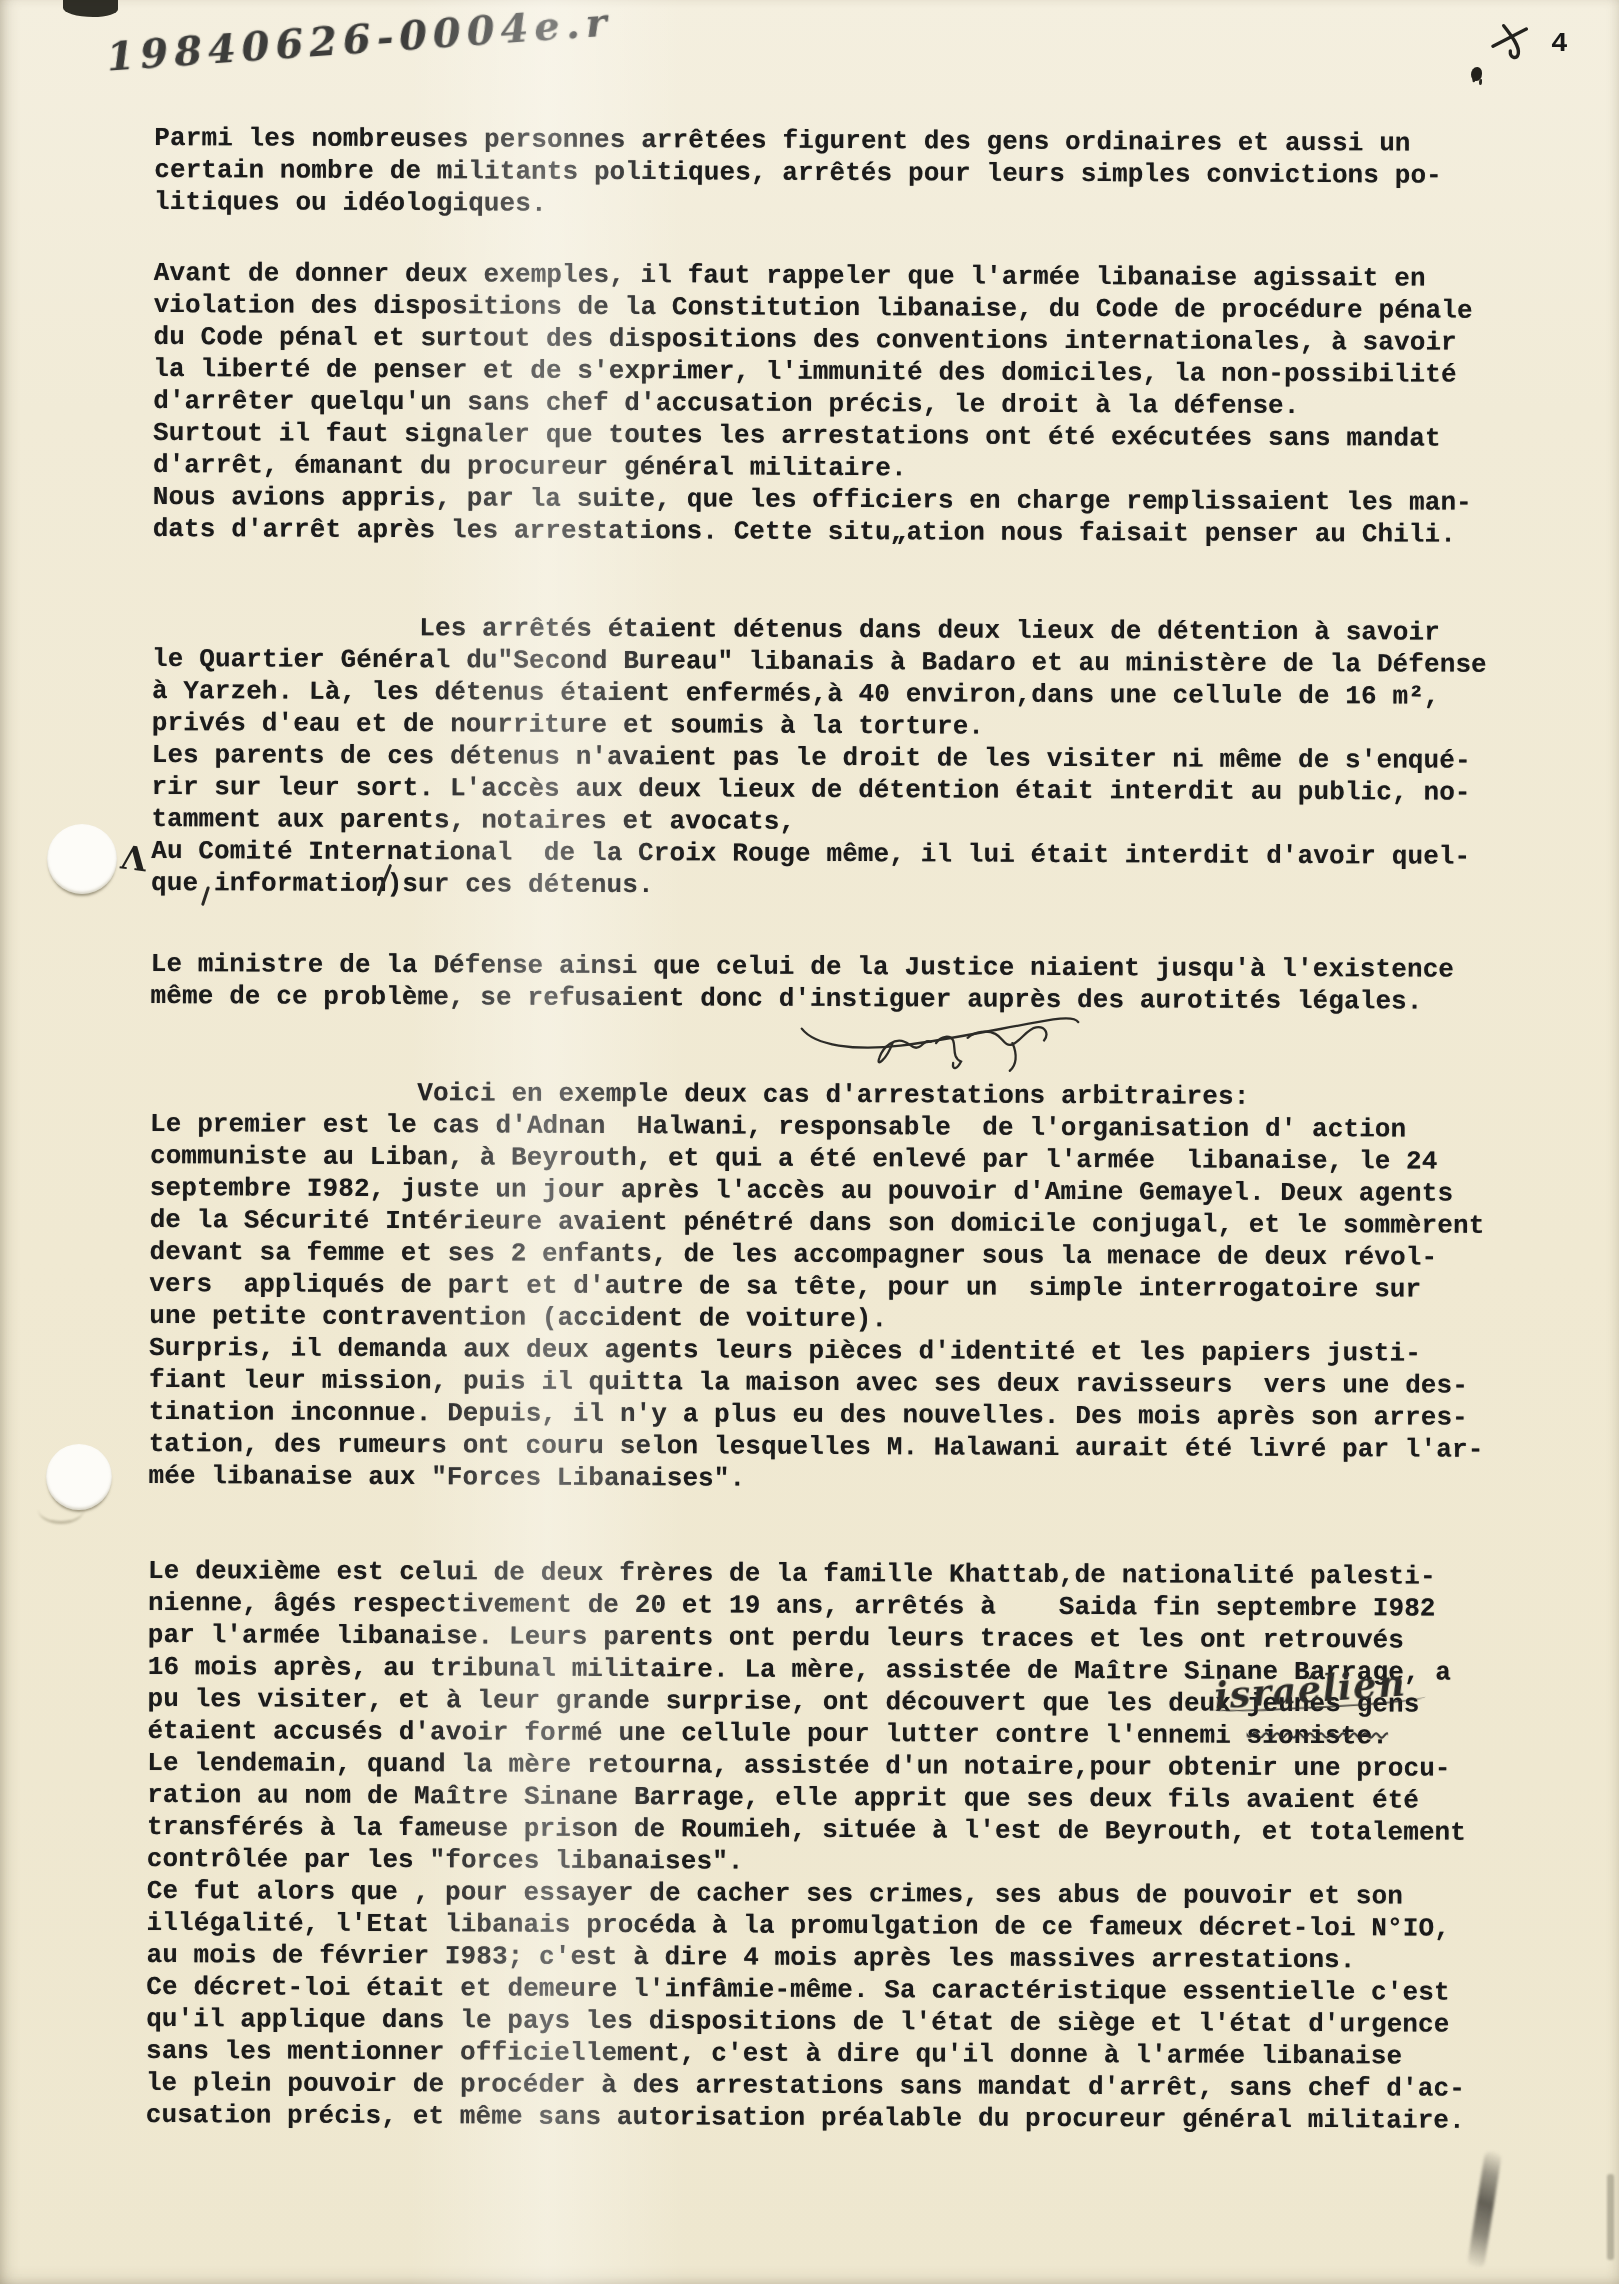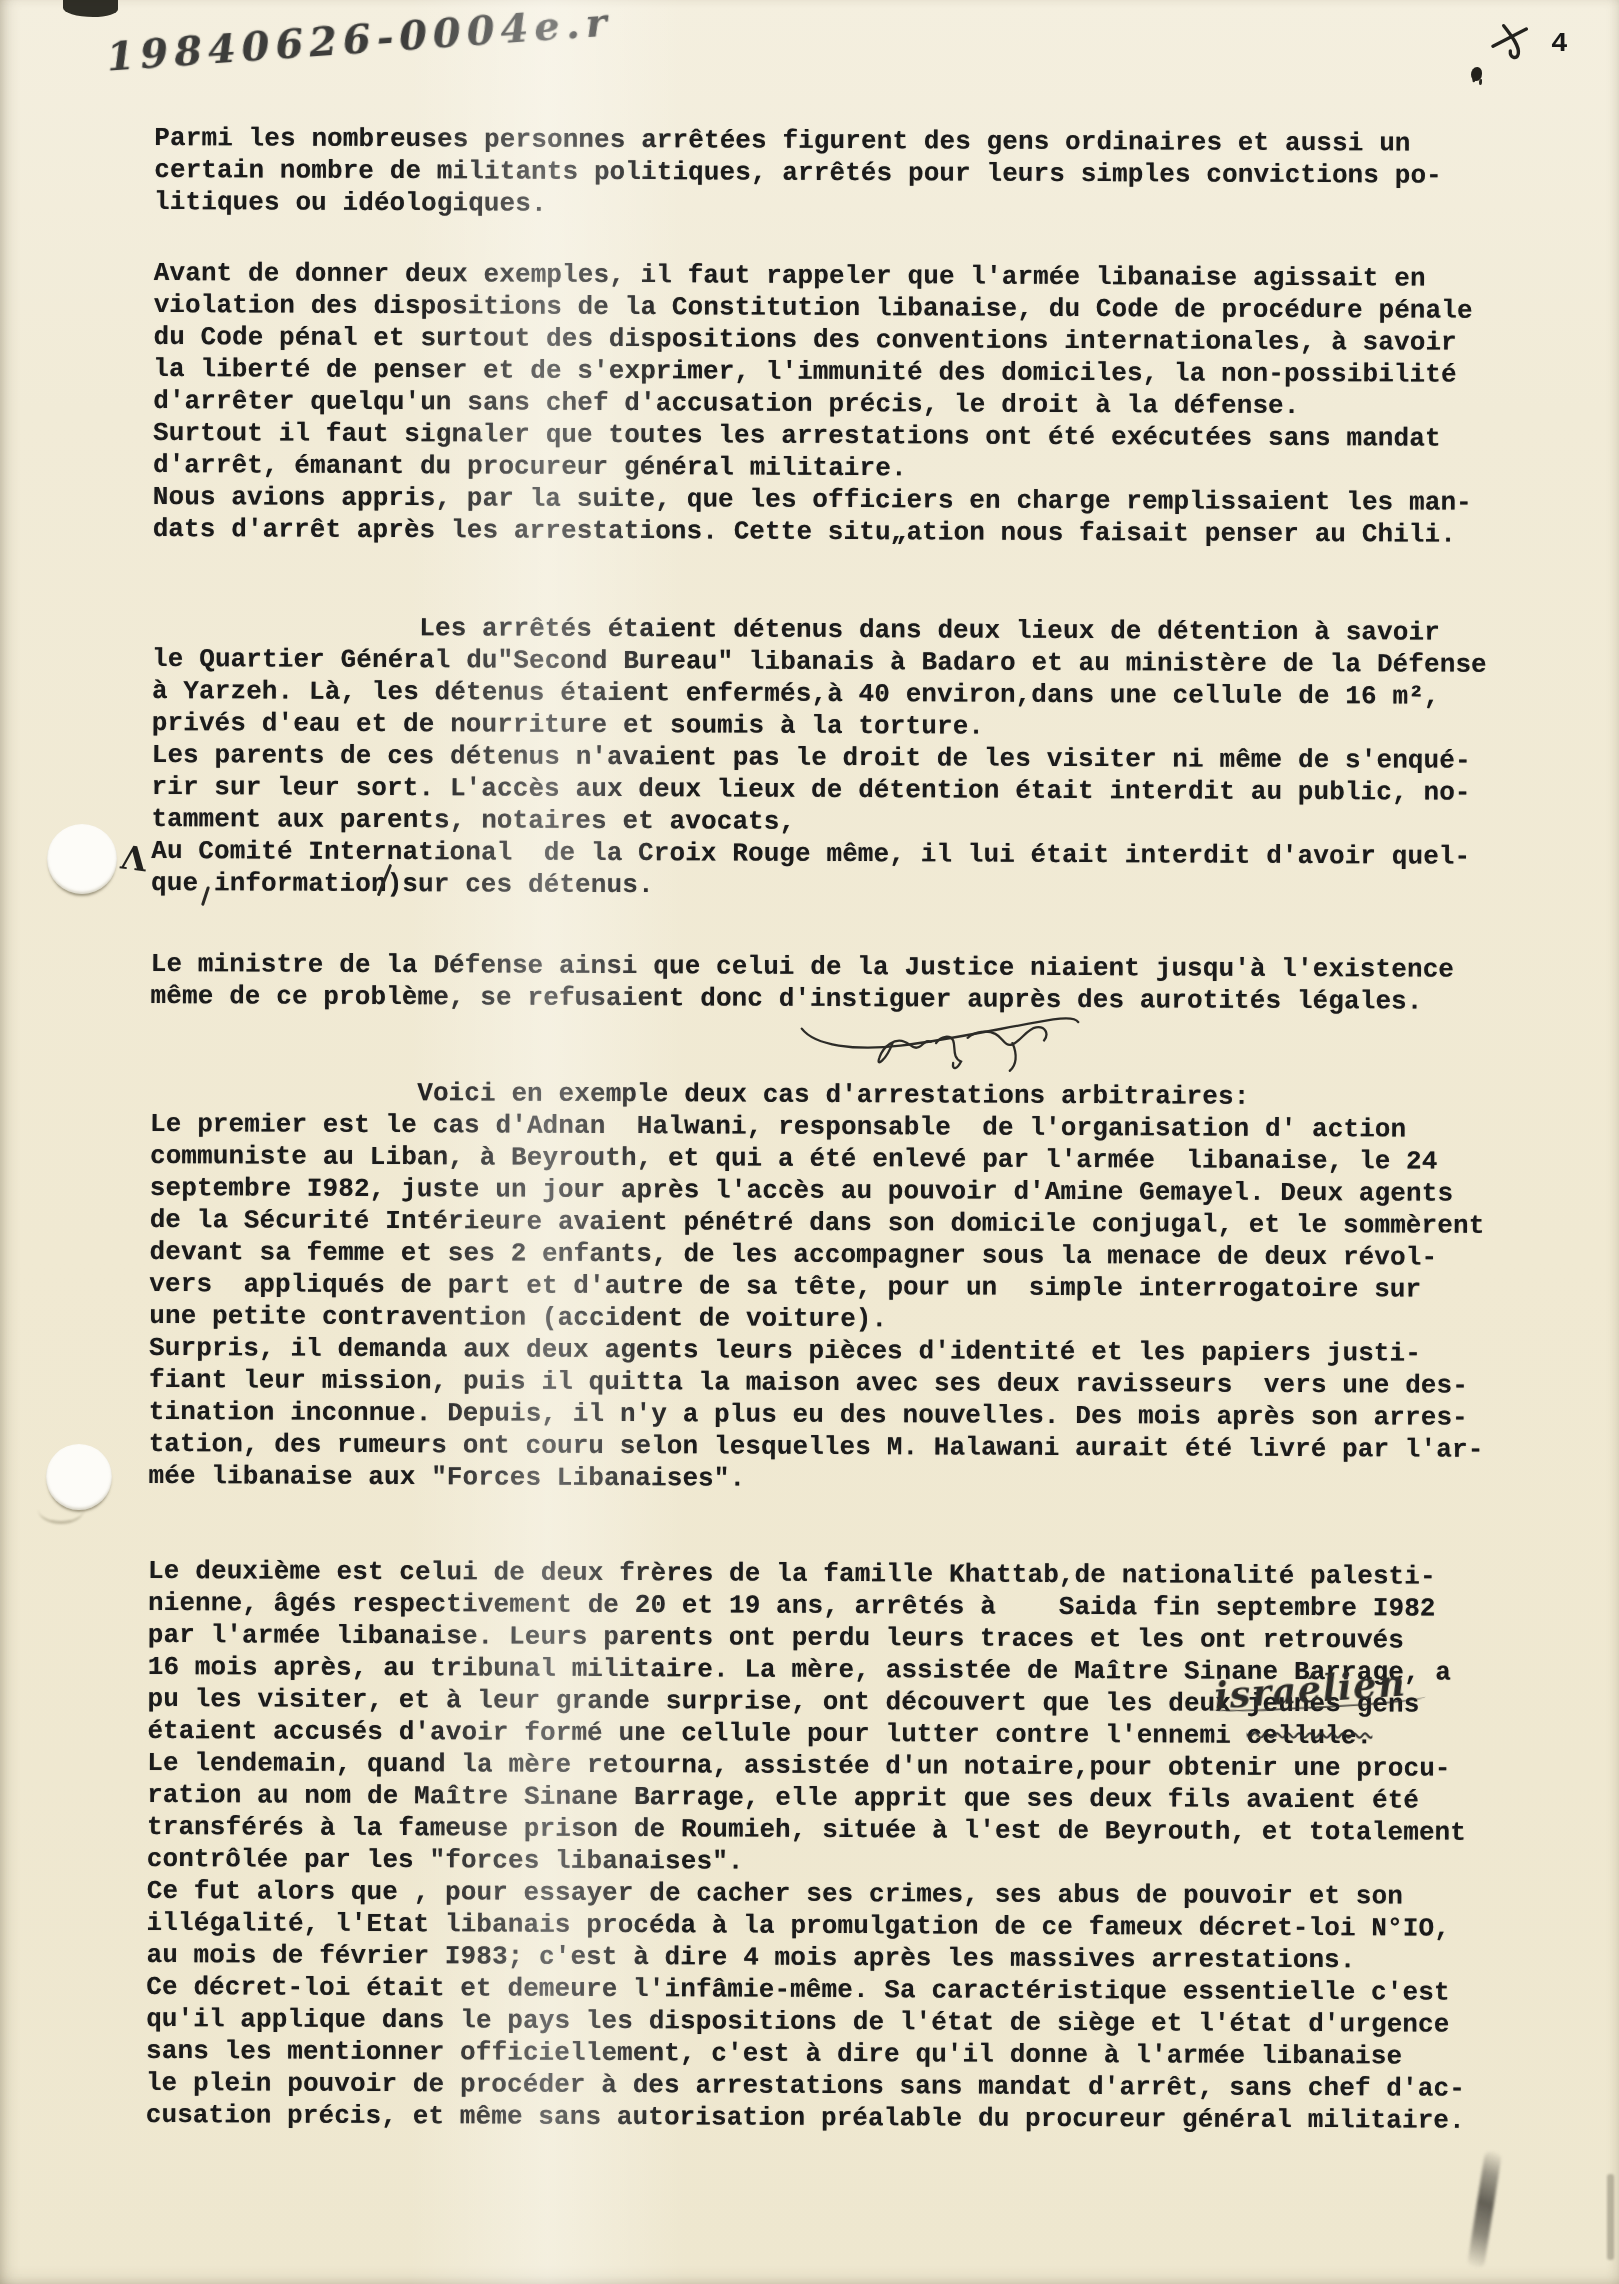--- a/index.html
+++ b/index.html
@@ -147,21 +147,21 @@
         <div class="tline">tination inconnue. Depuis, il n'y a plus eu des nouvelles. Des mois après son arres-</div>
         <div class="tline">tation, des rumeurs ont couru selon lesquelles M. Halawani aurait été livré par l'ar-</div>
         <div class="tline">mée libanaise aux "Forces Libanaises".</div>
       </div>
       <div class="para" style="top: 1555px;">
         <div class="tline">Le deuxième est celui de deux frères de la famille Khattab,de nationalité palesti-</div>
         <div class="tline">nienne, âgés respectivement de 20 et 19 ans, arrêtés à    Saida fin septembre I982</div>
         <div class="tline">par l'armée libanaise. Leurs parents ont perdu leurs traces et les ont retrouvés</div>
         <div class="tline">16 mois après, au tribunal militaire. La mère, assistée de Maître Sinane Barrage, a</div>
         <div class="tline">pu les visiter, et à leur grande surprise, ont découvert que les deux jeunes gens</div>
-        <div class="tline"><span>étaient accusés d'avoir formé une cellule pour lutter contre l'ennemi </span><span class="struck">cellule.</span></div>
+        <div class="tline"><span>étaient accusés d'avoir formé une cellule pour lutter contre l'ennemi </span><span class="struck">sioniste.</span></div>
         <div class="tline">Le lendemain, quand la mère retourna, assistée d'un notaire,pour obtenir une procu-</div>
         <div class="tline">ration au nom de Maître Sinane Barrage, elle apprit que ses deux fils avaient été</div>
         <div class="tline">transférés à la fameuse prison de Roumieh, située à l'est de Beyrouth, et totalement</div>
         <div class="tline">contrôlée par les "forces libanaises".</div>
         <div class="tline">Ce fut alors que , pour essayer de cacher ses crimes, ses abus de pouvoir et son</div>
         <div class="tline">illégalité, l'Etat libanais procéda à la promulgation de ce fameux décret-loi N°IO,</div>
         <div class="tline">au mois de février I983; c'est à dire 4 mois après les massives arrestations.</div>
         <div class="tline">Ce décret-loi était et demeure l'infâmie-même. Sa caractéristique essentielle c'est</div>
         <div class="tline">qu'il applique dans le pays les dispositions de l'état de siège et l'état d'urgence</div>
         <div class="tline">sans les mentionner officiellement, c'est à dire qu'il donne à l'armée libanaise</div>

